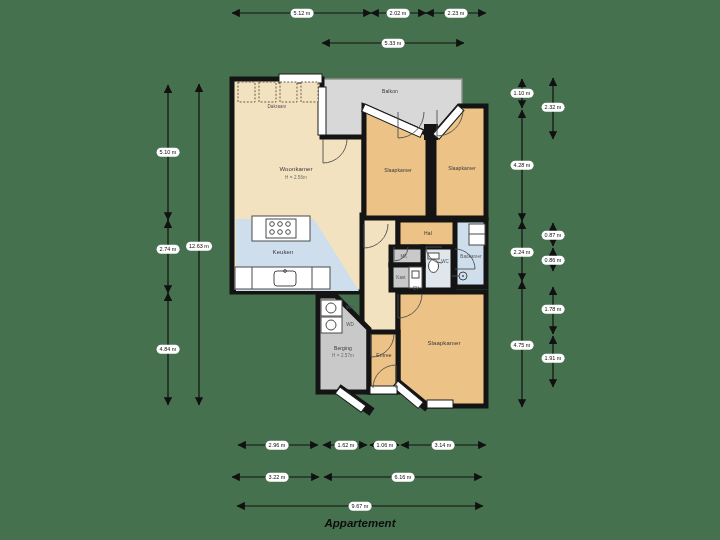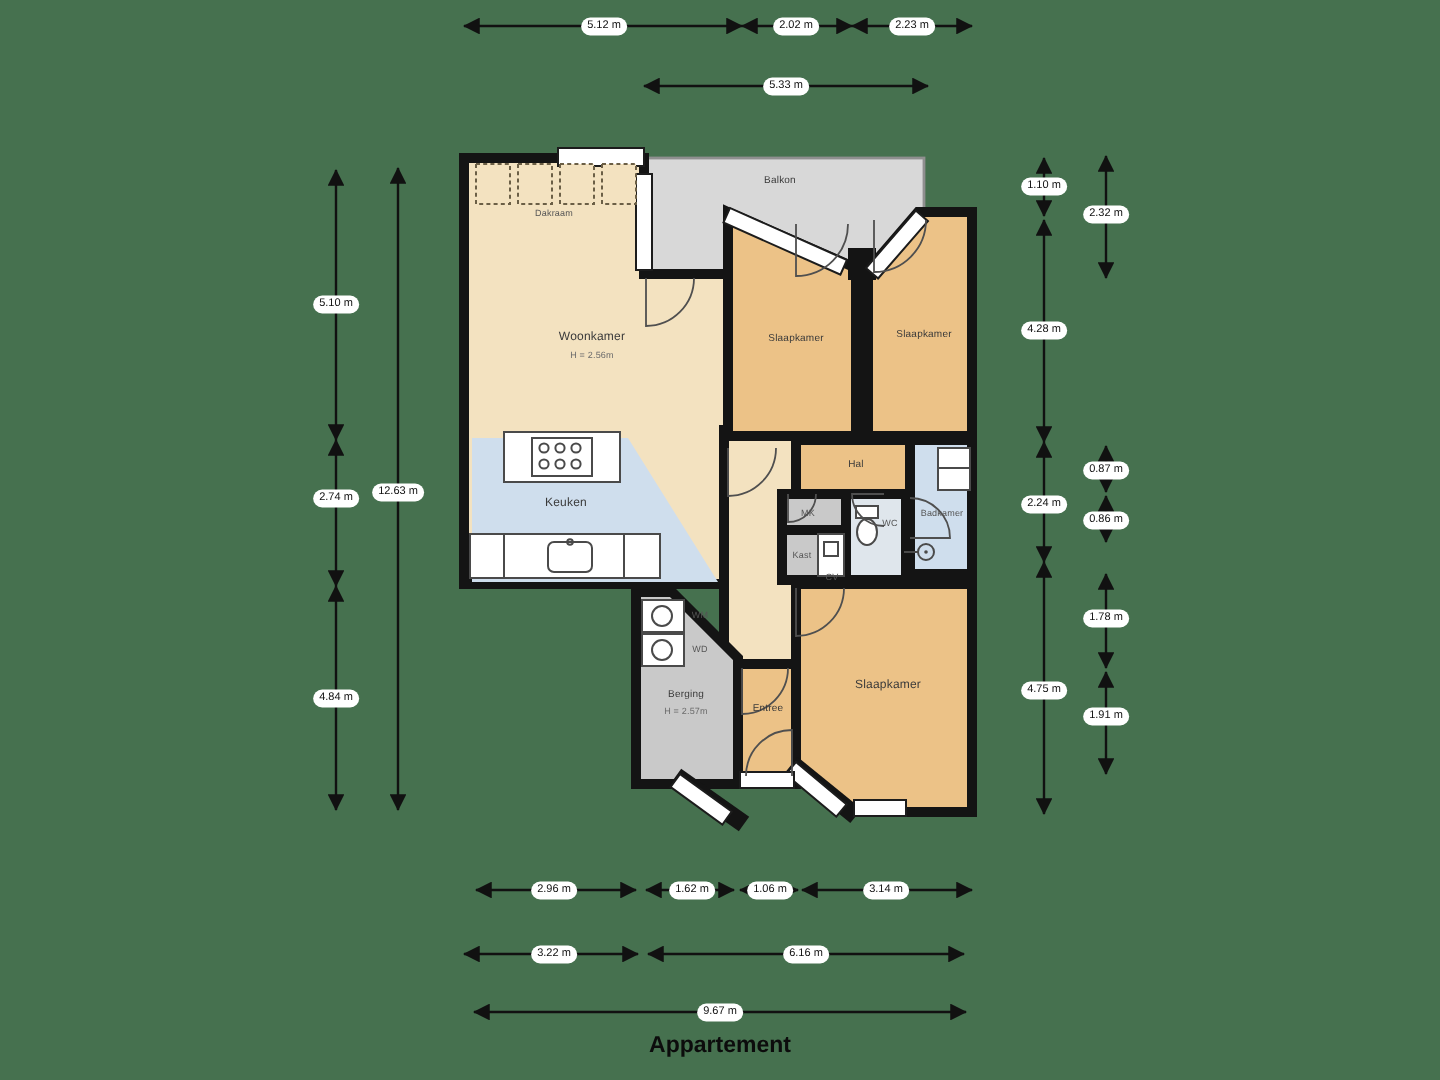--- a/index.html
+++ b/index.html
@@ -17,21 +17,21 @@
   .small{font-size:5px;}
   .tiny{font-size:4.5px;color:#555;}
   .hgt{font-size:4.5px;color:#6b6b6b;}
   .pill{
     position:absolute;transform:translate(-50%,-50%);
     background:#ffffff;border-radius:5px;padding:1.5px 3px;
     font-size:5.5px;color:#111;white-space:nowrap;line-height:1;
   }
   .title{
     position:absolute;transform:translate(-50%,-50%);
-    font-size:11.5px;font-weight:bold;color:#0c0c0c;white-space:nowrap;
+    font-size:11.5px;font-weight:bold;color:#0c0c0c;white-space:nowrap;font-style:italic;
   }
   .dim{stroke:#111;stroke-width:1.2;}
   .wall{stroke:#141414;stroke-width:5;stroke-linejoin:miter;}
   .thinwall{stroke:#8f8f8f;stroke-width:1.4;}
   .fix{fill:#ffffff;stroke:#4a4a4a;stroke-width:1;}
   .fixln{fill:none;stroke:#4a4a4a;stroke-width:1;}
   .win{fill:#ffffff;stroke:#1c1c1c;stroke-width:1;}
   .door{fill:none;stroke:#4f4f4f;stroke-width:0.9;}
   .sky{fill:#f3e2c0;stroke:#6b5f46;stroke-width:1;stroke-dasharray:2,1.6;}
 </style>

